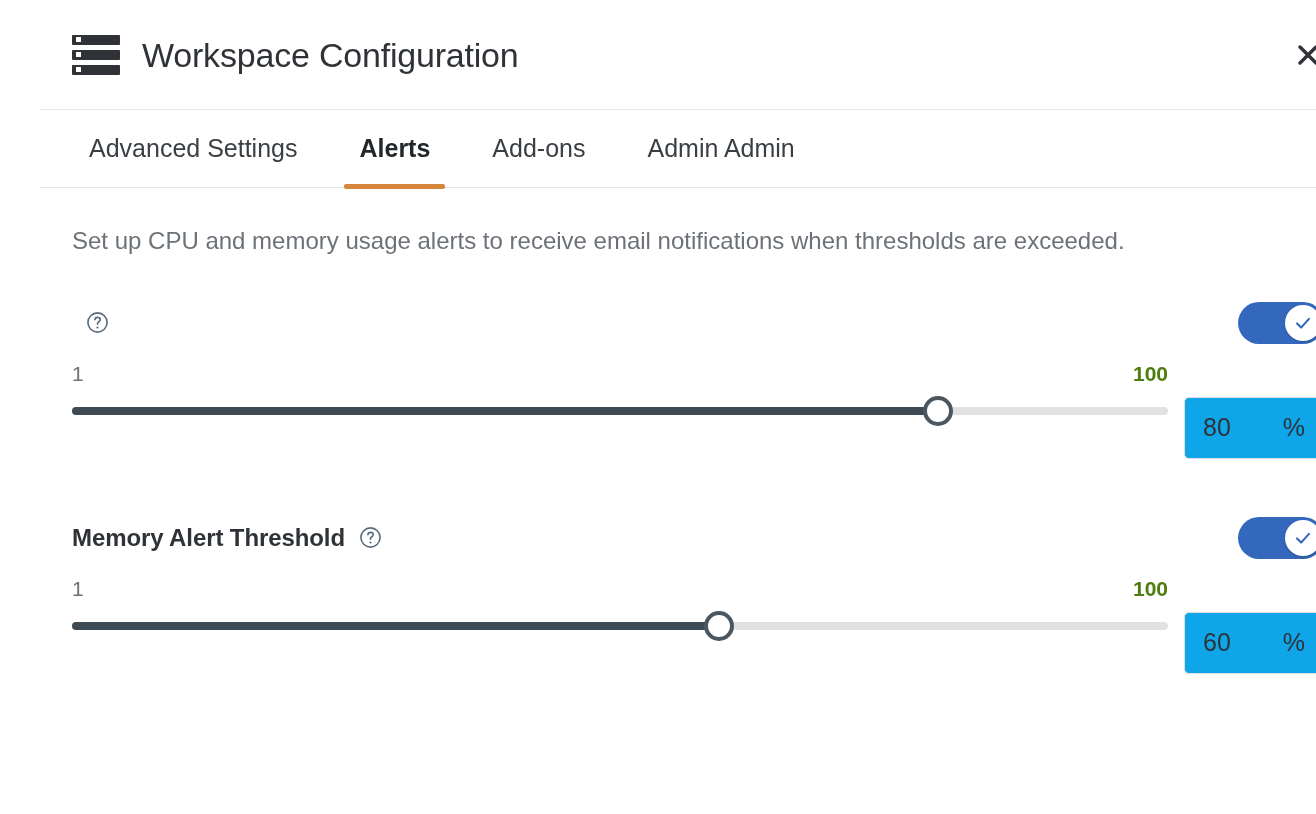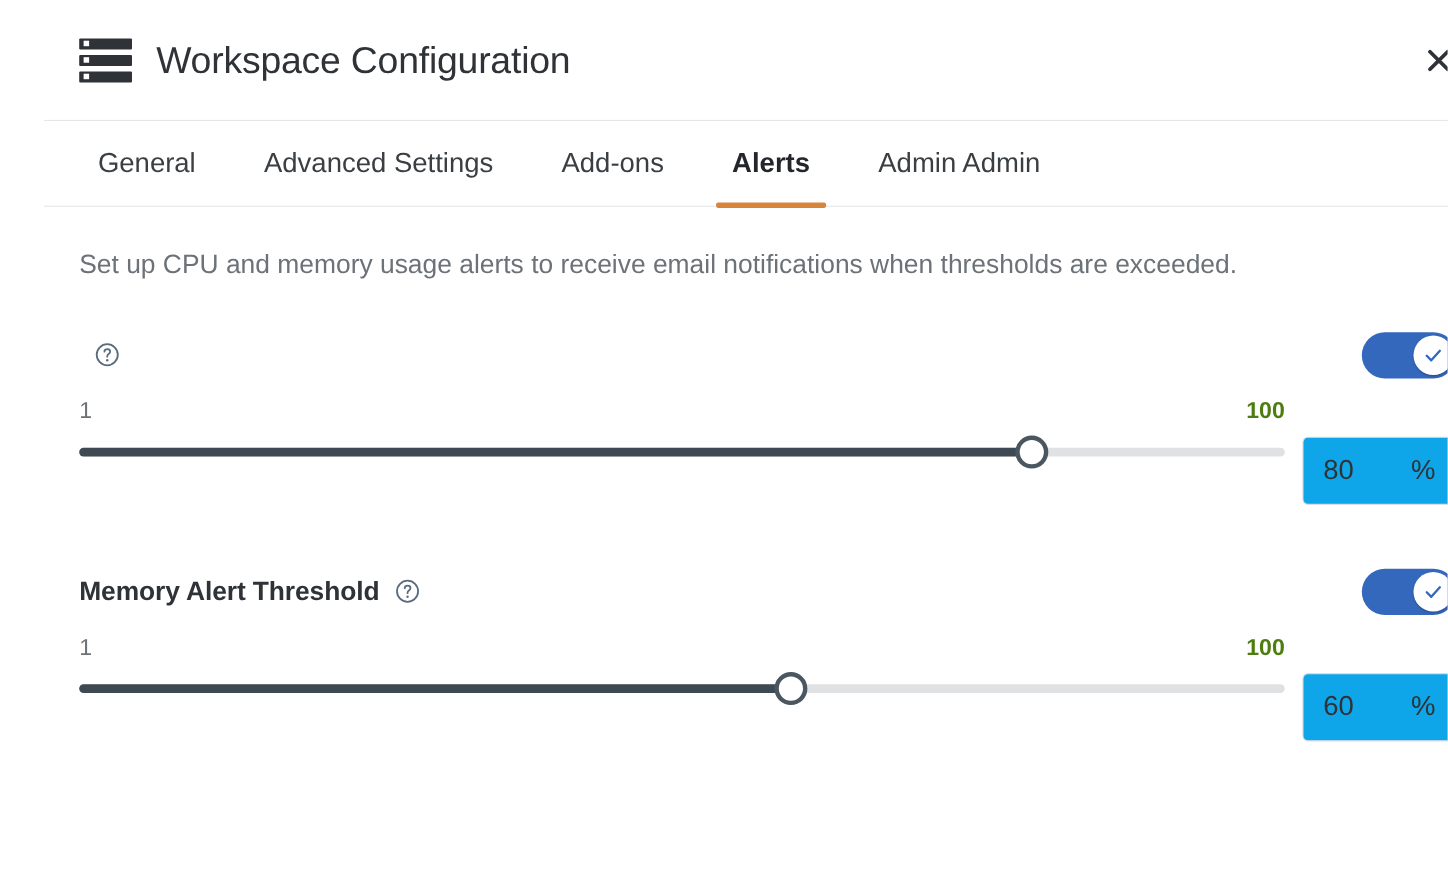--- a/index.html
+++ b/index.html
@@ -293,24 +293,23 @@
     <button class="close-button">
       <span>
         <svg width="28" height="28" viewBox="0 0 28 28" aria-hidden="true">
           <path d="M6 6 L22 22 M22 6 L6 22" stroke="#2f3337" stroke-width="3.4" stroke-linecap="round"></path>
         </svg>
       </span>
     </button>
   </div>
 
   <div class="tabs">
-    <button class="tab">General</button>
     <button class="tab">Advanced Settings</button>
+    <button class="tab active">Alerts</button>
     <button class="tab">Add-ons</button>
-    <button class="tab active">Alerts</button>
     <button class="tab">Admin Admin</button>
   </div>
 
   <div class="body">
 
     <p class="description">Set up CPU and memory usage alerts to receive email notifications when thresholds are exceeded.</p>
 
     <div class="setting-group">
       <div class="setting-header">
         <span class="help-icon">

